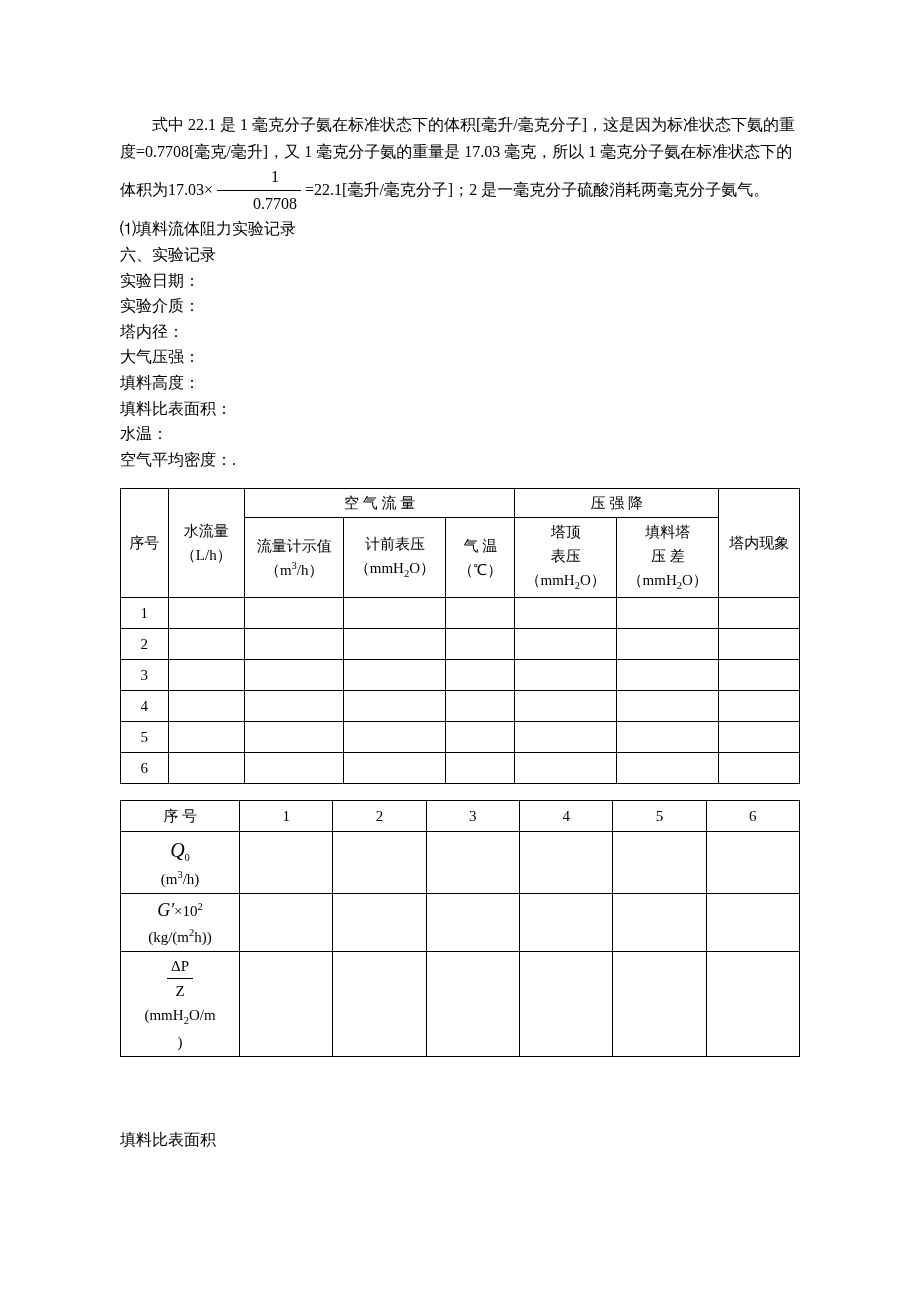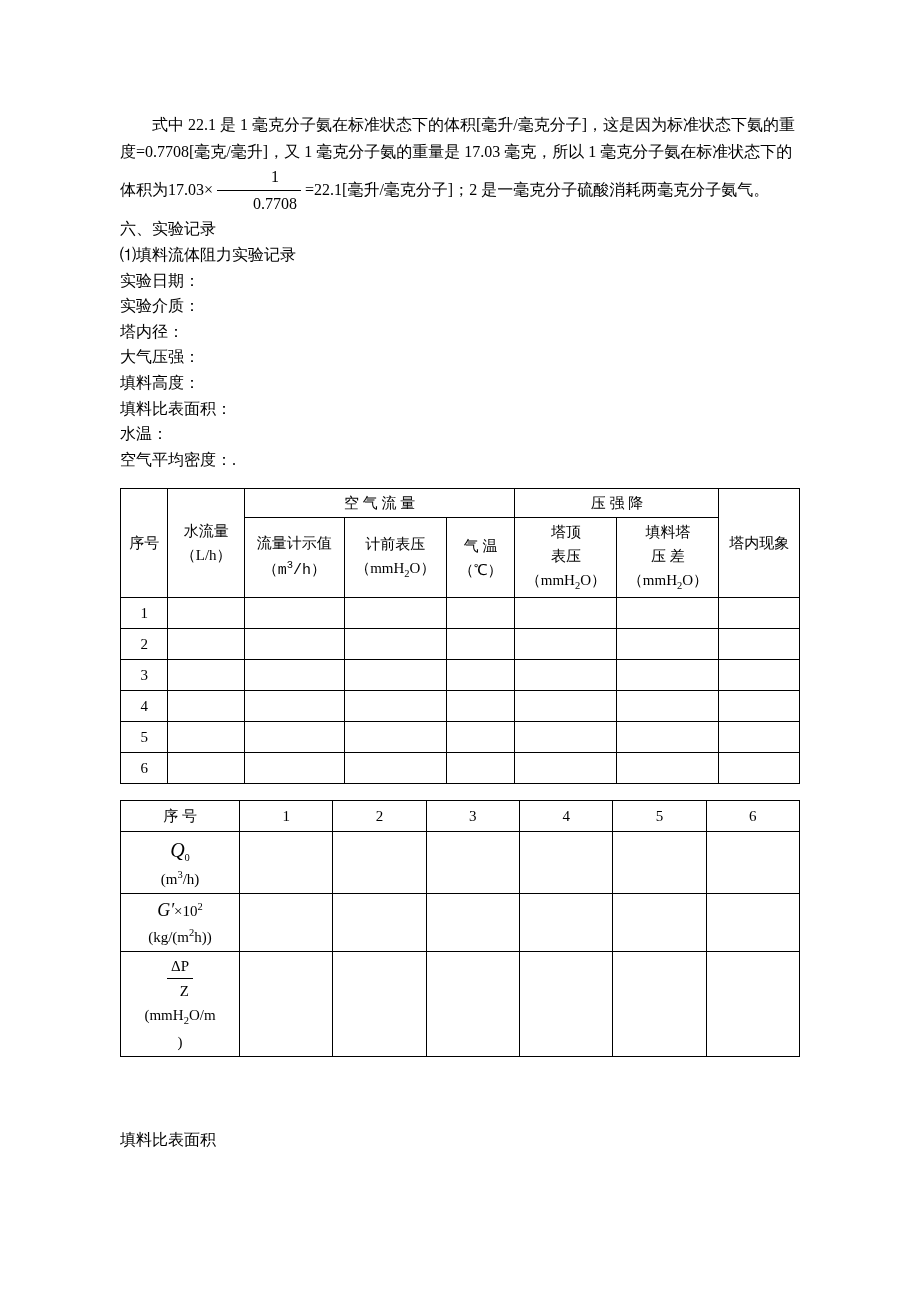--- a/index.html
+++ b/index.html
@@ -24,21 +24,21 @@
   .no-indent { text-indent: 0; }
   .math-line span { vertical-align: middle; }
   .frac {
     display: inline-block;
     vertical-align: middle;
     text-align: center;
     font-family: "Times New Roman", serif;
     margin: 0 4px;
   }
   .frac .num { display: block; padding: 0 4px; }
-  .frac .den { display: block; border-top: 1px solid #000; padding: 0 4px; text-align: right; }
+  .frac .den { display: block; border-top: 1px solid #000; padding: 0 4px; }
   table {
     border-collapse: collapse;
     width: 100%;
     margin-top: 16px;
     font-size: 15px;
   }
   th, td {
     border: 1px solid #000;
     text-align: center;
     vertical-align: middle;
@@ -57,42 +57,42 @@
 </style>
 </head>
 <body>
 
 <div class="page">
 
   <p class="math-line">
     <span>式中 22.1 是 1 毫克分子氨在标准状态下的体积[毫升/毫克分子]，这是因为标准状态下氨的重度=0.7708[毫克/毫升]，又 1 毫克分子氨的重量是 17.03 毫克，所以 1 毫克分子氨在标准状态下的体积为</span><span class="serif">17.03×</span><span class="frac"><span class="num">1</span><span class="den">0.7708</span></span><span class="serif">=22.1</span><span>[毫升/毫克分子]；2 是一毫克分子硫酸消耗两毫克分子氨气。</span>
   </p>
 
+  <p class="no-indent">⑴填料流体阻力实验记录</p>
   <p class="no-indent">六、实验记录</p>
-  <p class="no-indent">⑴填料流体阻力实验记录</p>
   <p class="no-indent">实验日期：</p>
   <p class="no-indent">实验介质：</p>
   <p class="no-indent">塔内径：</p>
   <p class="no-indent">大气压强：</p>
   <p class="no-indent">填料高度：</p>
   <p class="no-indent">填料比表面积：</p>
   <p class="no-indent">水温：</p>
   <p class="no-indent">空气平均密度：.</p>
 
   <table class="t1">
     <tbody>
         <tr class="hdr-row1">
       <th rowspan="2" style="width:42px;">序号</th>
       <th rowspan="2" style="width:70px;">水流量（L/h）</th>
       <th colspan="3">空 气 流 量</th>
       <th colspan="2">压 强 降</th>
       <th rowspan="2" style="width:80px;">塔内现象</th>
     </tr>
     <tr class="hdr-row2">
-      <th style="width:95px;font-family:Liberation Mono, monospace;">
+      <th style="width:95px;">
         <span>流量计示值</span><br>
         <span>（m</span><sup>3</sup><span>/h）</span>
       </th>
       <th style="width:95px;">
         <span>计前表压</span><br>
         <span>（mmH</span><sub>2</sub><span>O）</span>
       </th>
       <th style="width:62px;">
         <span>气 温</span><br>
         <span>（℃）</span>

